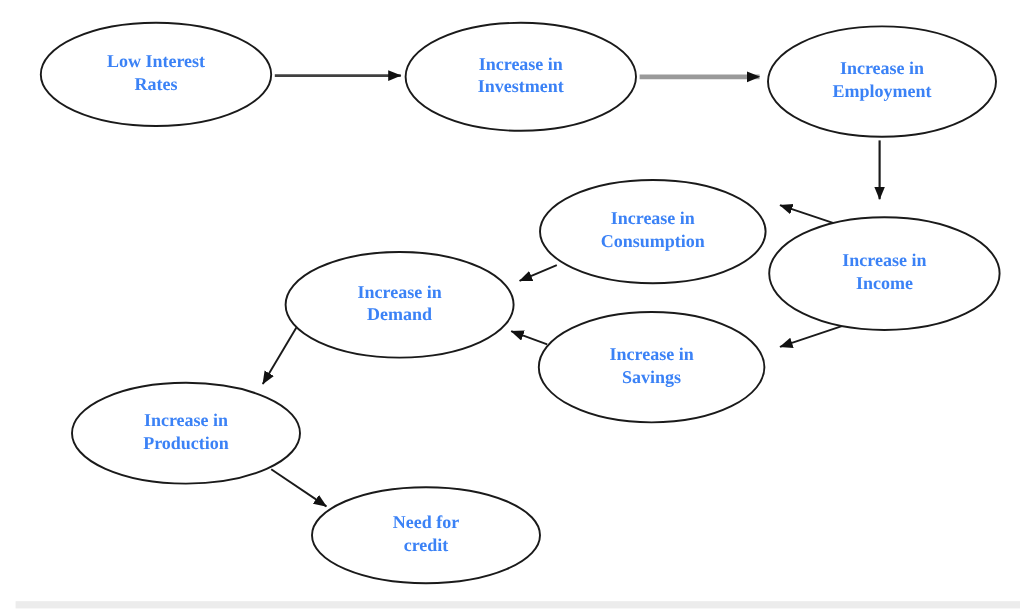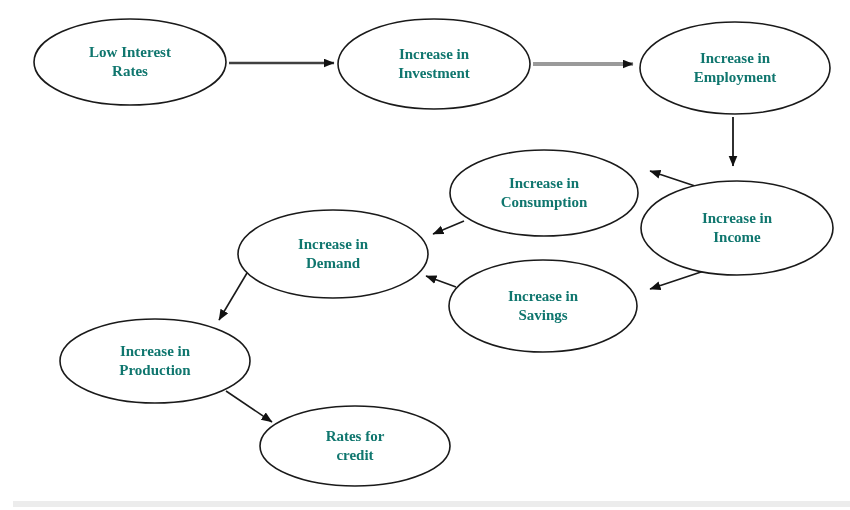--- a/index.html
+++ b/index.html
@@ -33,21 +33,21 @@
   .node-label {
     position: absolute;
     display: flex;
     align-items: center;
     justify-content: center;
     text-align: center;
     white-space: pre-line;
     font-weight: bold;
     font-size: 15px;
     line-height: 19px;
-    color: #0f766e;
+    color: #3b82f6;
     pointer-events: none;
   }
   .page-edge-shadow {
     position: absolute;
     left: 13px;
     right: 0;
     top: 501px;
     height: 6px;
     background: #ececec;
   }
@@ -95,17 +95,17 @@
       <div class="node-label" style="left: 450px; top: 150px; width: 188px; height: 86px;">Increase in
 Consumption</div>
       <div class="node-label" style="left: 641px; top: 181px; width: 192px; height: 94px;">Increase in
 Income</div>
       <div class="node-label" style="left: 449px; top: 260px; width: 188px; height: 92px;">Increase in
 Savings</div>
       <div class="node-label" style="left: 238px; top: 210px; width: 190px; height: 88px;">Increase in
 Demand</div>
       <div class="node-label" style="left: 60px; top: 319px; width: 190px; height: 84px;">Increase in
 Production</div>
-      <div class="node-label" style="left: 260px; top: 406px; width: 190px; height: 80px;">Rates for
+      <div class="node-label" style="left: 260px; top: 406px; width: 190px; height: 80px;">Need for
 credit</div>
     </div>
   <div class="page-edge-shadow"></div>
 </div>
 
 </body></html>

